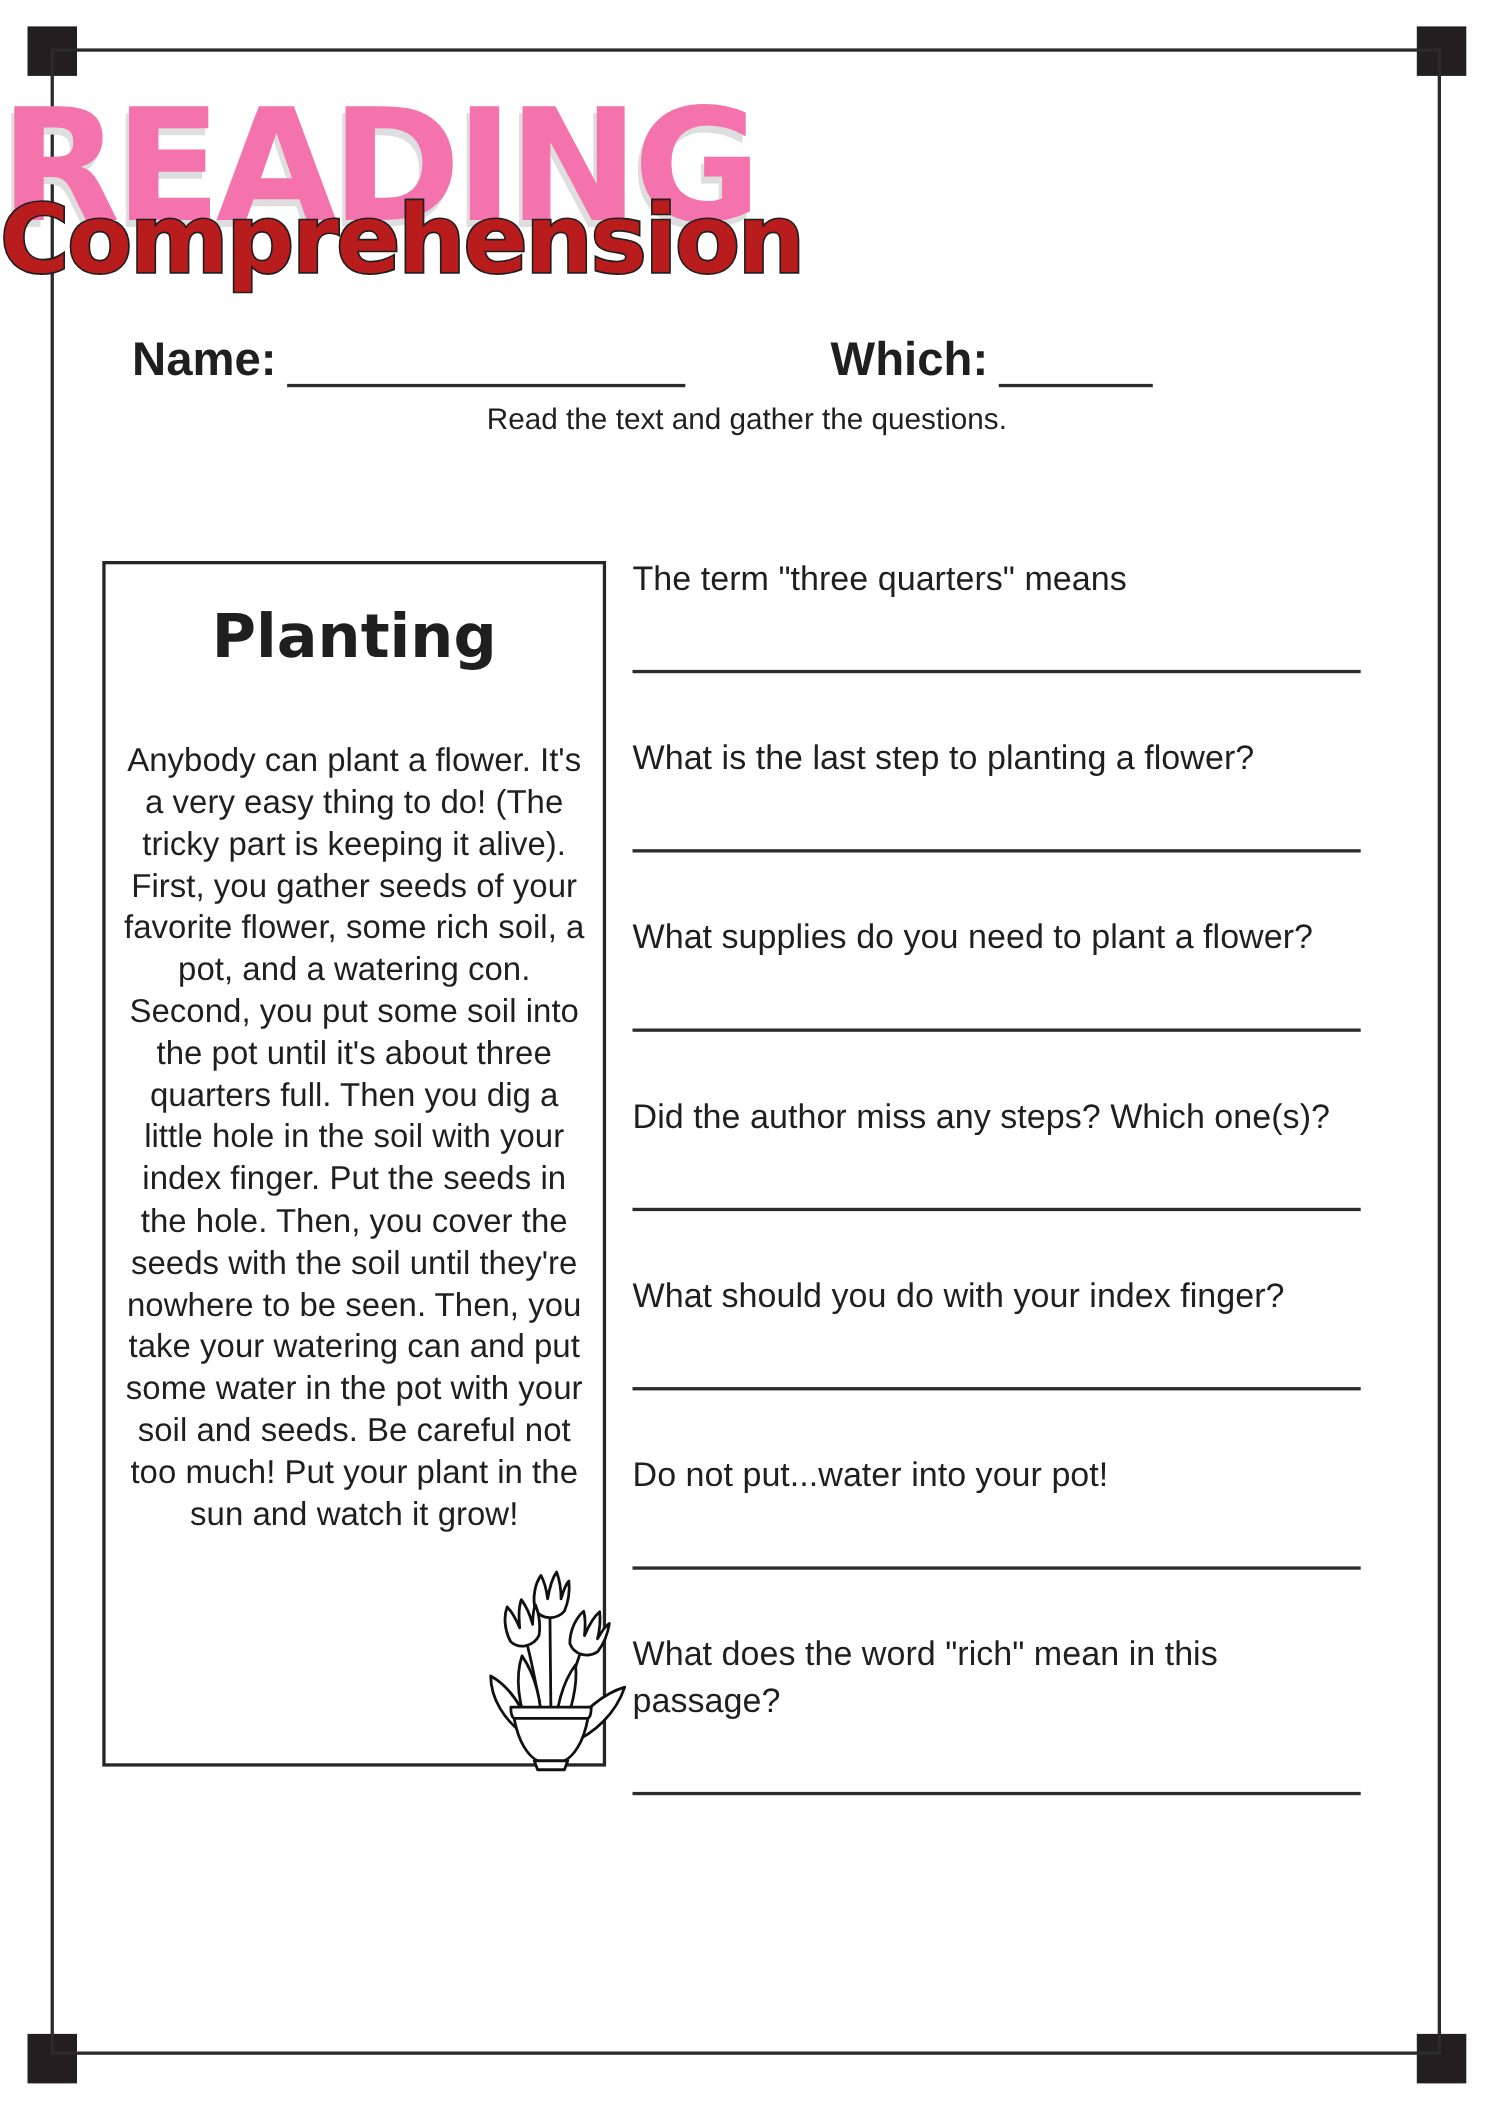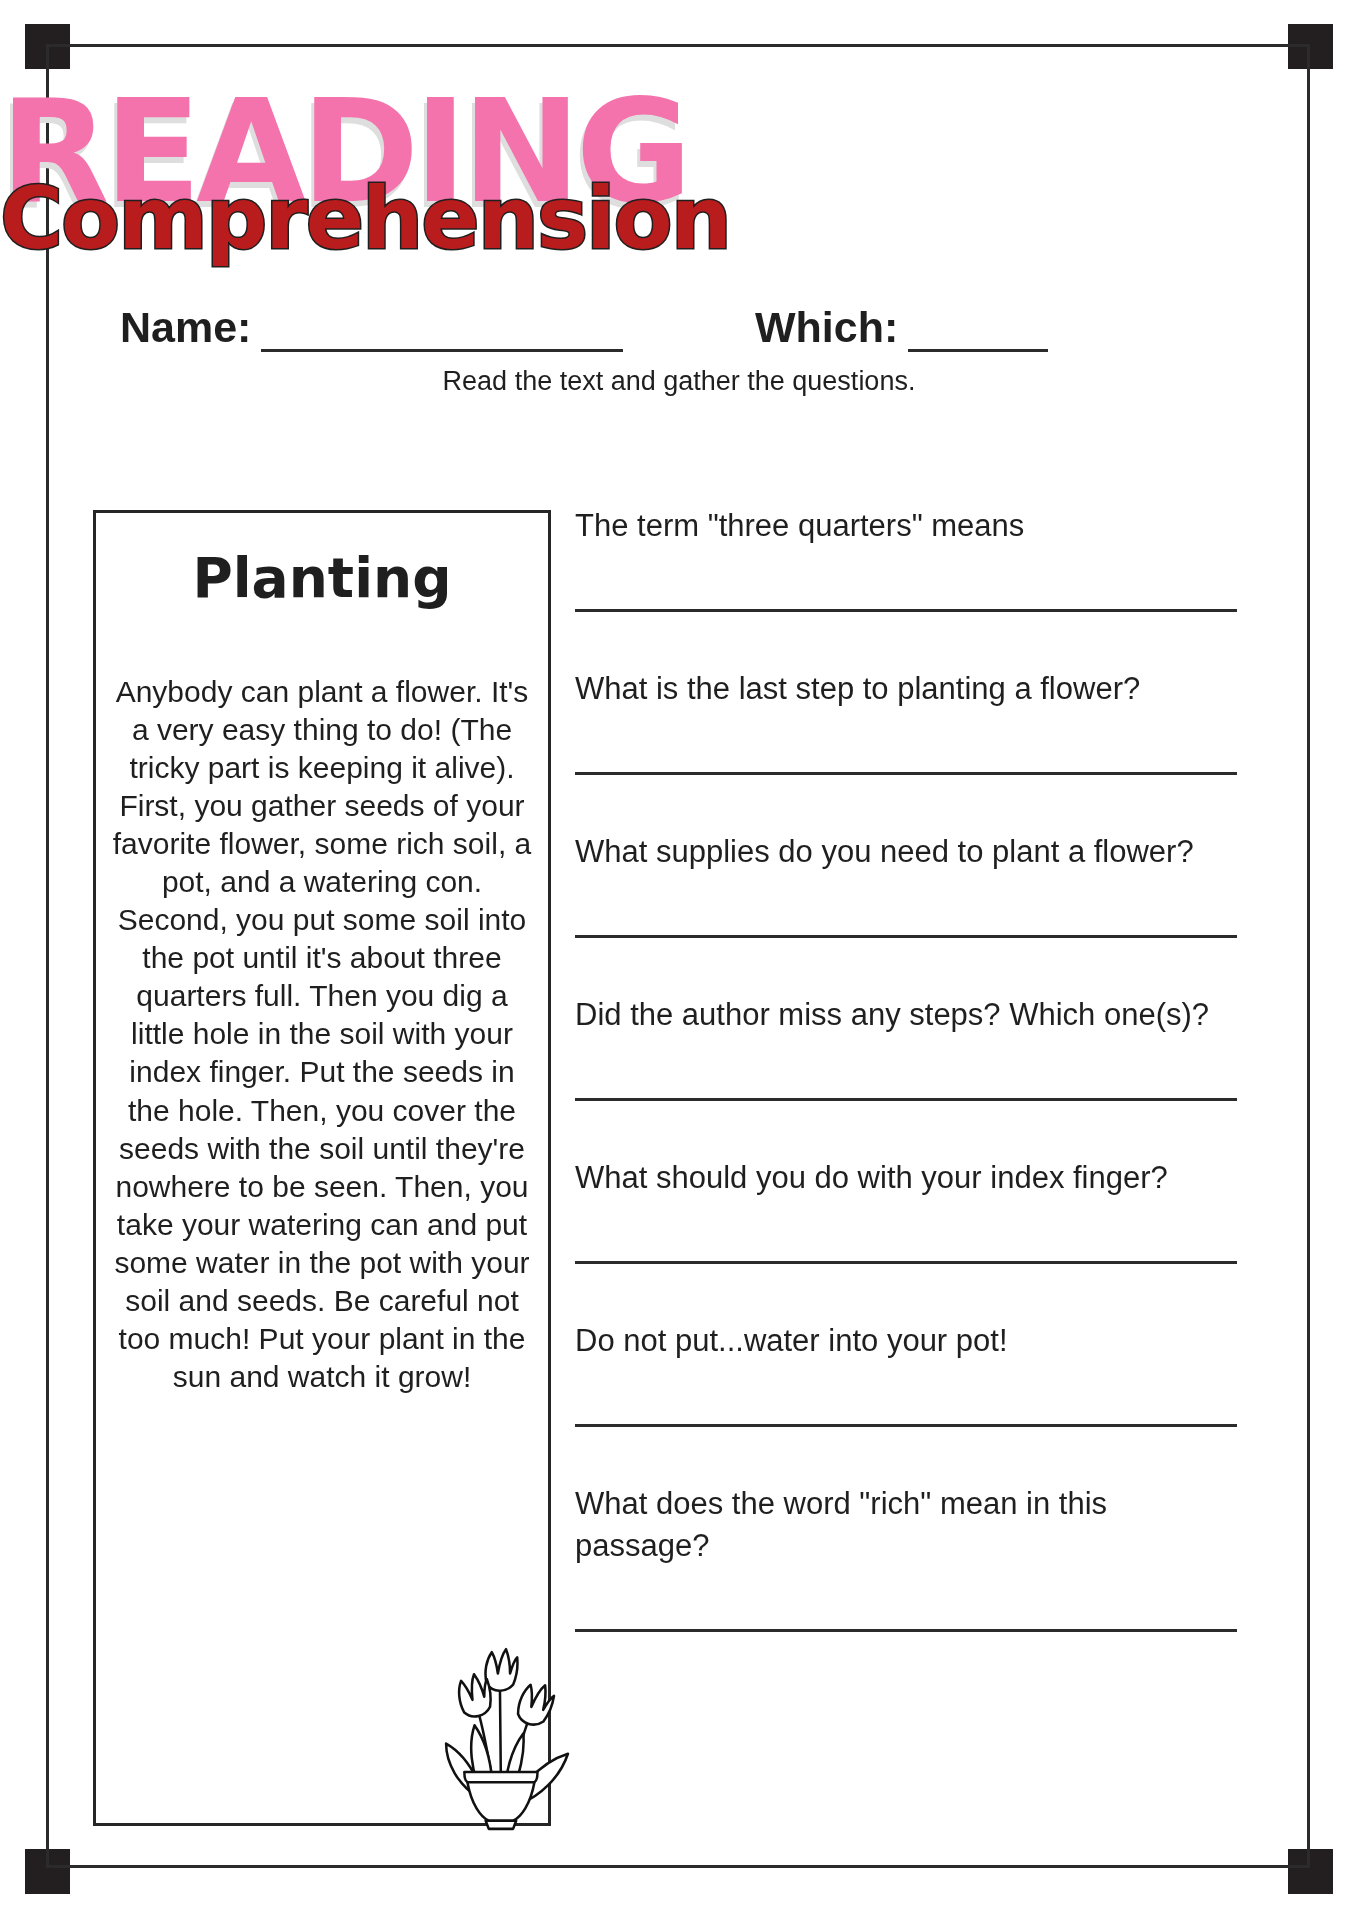--- a/index.html
+++ b/index.html
@@ -64,21 +64,21 @@
   .name-line{width:362px;}
   .date-line{width:140px;}
   .instruction{
     position:absolute;left:0;top:366px;width:100%;
     text-align:center;
     font-size:27px;font-weight:500;
   }
   
   .passage-box{
     position:absolute;left:93px;top:510px;
-    width:458px;height:1316px;
+    width:458px;height:1096px;
     border:3px solid #262626;
     box-sizing:border-box;
   }
   .p-title{
     margin-top:30px;
     text-align:center;
     font-family:"DejaVu Sans",sans-serif;
     font-size:55px;font-weight:700;line-height:1.3;
     letter-spacing:0px;
   }

